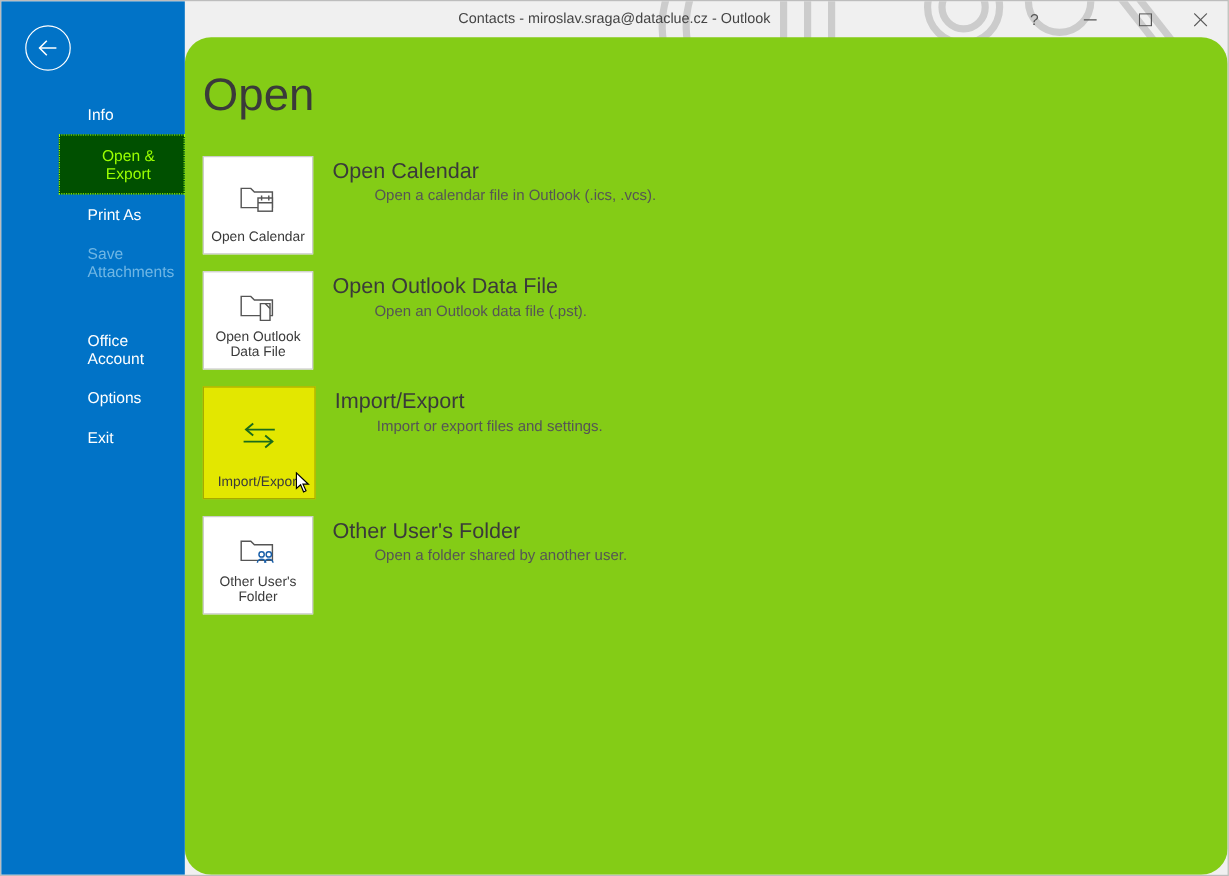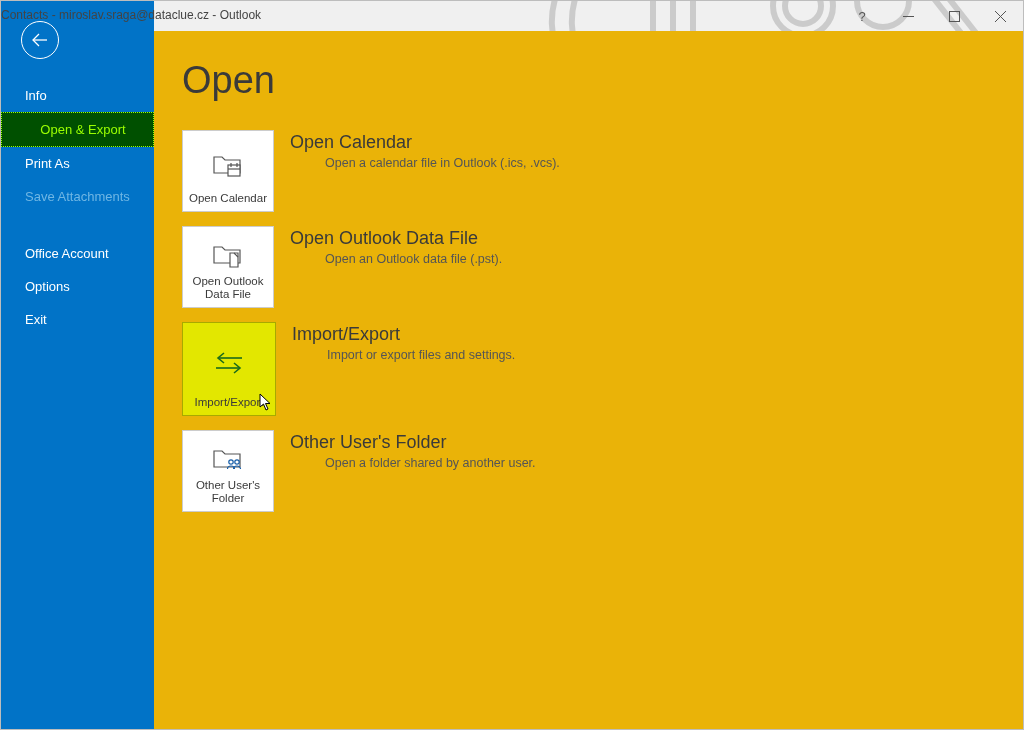--- a/index.html
+++ b/index.html
@@ -4,21 +4,21 @@
 <style>
   * { box-sizing: border-box; margin: 0; padding: 0; }
   html, body { width: 1024px; height: 730px; font-family: "Segoe UI", Arial, sans-serif; overflow: hidden; }
   body { background: #f0f0f0; border: 1px solid #bdbdbd; position: relative; }
 
   
   .titlebar {
     height: 28px;
     display: flex;
     align-items: center;
-    justify-content: flex-start;
+    justify-content: center;
     position: relative;
     background: transparent;
     z-index: 5;
   }
   .titlebar-text {
     font-size: 12px;
     color: #444;
   }
   .titlebar-controls {
     position: absolute;
@@ -68,39 +68,41 @@
     align-items: center;
     justify-content: center;
   }
   .back-btn svg { stroke: #fff; }
 
   .side-item {
     padding: 9px 12px 9px 24px;
     font-size: 13px;
     color: #fff;
     cursor: default;
+    margin-left: 48px;
   }
   .side-item.selected {
     background: #005000;
     border: 1px dotted #9aff00;
     padding-left: 23px;
     color: #9aff00;
     text-align: center;
   }
   .side-item.disabled { color: #6fb6e4; }
   .side-gap { height: 24px; }
 
   
   .main {
     position: absolute;
     left: 153px; top: 30px;
     right: 0; bottom: 0;
-    background: #eab308;
-    padding: 28px 28px;
+    background: #84cc16;
+    padding: 28px 15px;
     z-index: 2;
+    border-radius: 22px;
   }
   .page-title {
     font-size: 38px;
     font-weight: 300;
     color: #3a3a3a;
     margin-bottom: 28px;
   }
 
   .option-row {
     display: flex;

